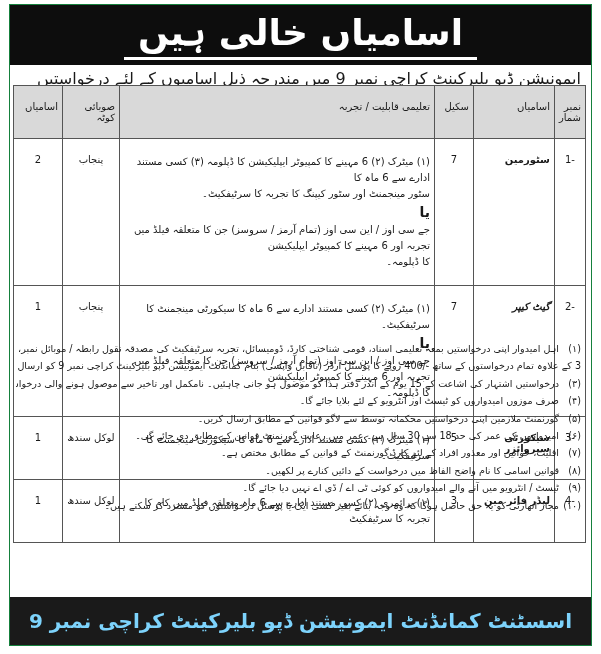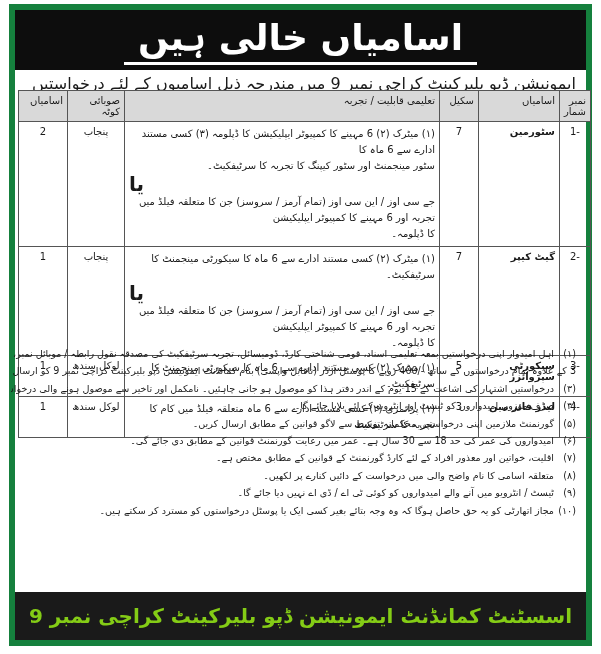--- a/index.html
+++ b/index.html
@@ -1,39 +1,39 @@
 <!DOCTYPE html>
 <html><head>
 <meta charset="utf-8">
 <style>
   html, body { margin:0; padding:0; background:#ffffff; }
   body { width:601px; height:654px; position:relative; overflow:hidden;
          font-family: "DejaVu Sans", sans-serif; color:#1a1a1a; }
   .frame { position:absolute; left:9px; top:4px; width:583px; height:642px;
-           border:6px solid #15803d; box-sizing:border-box; background:#fff; }
+           border:1px solid #15803d; box-sizing:border-box; background:#fff; }
   .banner { position:absolute; left:0; top:0; width:100%; height:60px; background:#0d0d0d;
             display:flex; align-items:center; justify-content:center; }
   .banner-title { color:#fff; font-size:36px; font-weight:bold; direction:rtl;
                   border-bottom:3px solid #fff; padding:0 14px 2px; line-height:44px; letter-spacing:2px; }
   .intro { position:absolute; right:10px; top:64px; font-size:16px; direction:rtl; text-align:right; }
   table.posts { position:absolute; left:3px; top:80px; width:573px; border-collapse:collapse;
                 direction:rtl; font-size:10px; }
-  table.posts th, table.posts td { border:1px solid #555; vertical-align:top; padding:4px 4px; }
+  table.posts th, table.posts td { border:1px solid #555; vertical-align:top; padding:15px 4px; }
   table.posts th { background:#d9d9d9; font-weight:normal; height:16px; text-align:right; }
   table.posts td.c { text-align:center; }
   .col-sr { width:22px; } .col-post { width:72px; } .col-scale { width:30px;margin-top:28px; }
   .col-qual { } .col-quota { width:48px;margin-top:10px; } .col-count { width:40px; }
   .qual-line { line-height:16px; text-align:right; }
-  .ya { text-align:left; font-weight:bold; font-size:20px; line-height:20px; }
+  .ya { text-align:right; font-weight:bold; font-size:14px; line-height:20px; }
   .notes { position:absolute; right:10px; top:335px; width:565px; direction:rtl; font-size:9.6px; }
   .note { line-height:17.4px; text-align:right; white-space:nowrap; overflow:hidden; }
   .note .num { display:inline-block; width:22px; }
   .footer { position:absolute; left:0; bottom:0; width:100%; height:48px; background:#1a1a1a;
             display:flex; align-items:center; justify-content:center; }
-  .footer-text { color:#84cc16; font-size:20px; font-weight:bold; direction:rtl; }
+  .footer-text { color:#7dd3fc; font-size:20px; font-weight:bold; direction:rtl; }
 </style>
 </head>
 <body>
 
 <div class="frame">
   <div class="banner">
     <div class="banner-title">اسامیاں خالی ہیں</div>
   </div>
 
   <div class="intro">ایمونیشن ڈپو بلیرکینٹ کراچی نمبر 9 میں مندرجہ ذیل اسامیوں کے لئے درخواستیں مطلوب ہیں۔</div>
@@ -59,21 +59,21 @@
             <div class="qual-line">سٹور مینجمنٹ اور سٹور کیپنگ کا تجربہ کا سرٹیفکیٹ۔</div>
             <div class="ya">یا</div>
             <div class="qual-line">جے سی اوز / این سی اوز (تمام آرمز / سروسز) جن کا متعلقہ فیلڈ میں تجربہ اور 6 مہینے کا کمپیوٹر ایپلیکیشن</div>
             <div class="qual-line">کا ڈپلومہ۔</div>
           </td>
           <td class="c">پنجاب</td>
           <td class="c">2</td>
         </tr>
         <tr>
           <td class="c">-2</td>
-          <td style="font-weight: bold;">گیٹ کیپر</td>
+          <td style="font-weight: bold; font-style: italic;">گیٹ کیپر</td>
           <td class="c">7</td>
           <td>
             <div class="qual-line">(۱) میٹرک   (۲) کسی مستند ادارے سے 6 ماہ کا سیکورٹی مینجمنٹ کا سرٹیفکیٹ۔</div>
             <div class="ya">یا</div>
             <div class="qual-line">جے سی اوز / این سی اوز (تمام آرمز / سروسز) جن کا متعلقہ فیلڈ میں تجربہ اور 6 مہینے کا کمپیوٹر ایپلیکیشن</div>
             <div class="qual-line">کا ڈپلومہ۔</div>
           </td>
           <td class="c">پنجاب</td>
           <td class="c">1</td>
         </tr>
@@ -101,21 +101,21 @@
   </table>
 
   <div class="notes" id="notes">
       <div class="note"><span class="num">(۱)</span><span>اہل امیدوار اپنی درخواستیں بمعہ تعلیمی اسناد، قومی شناختی کارڈ، ڈومیسائل، تجربہ سرٹیفکیٹ کی مصدقہ نقول رابطہ / موبائل نمبر، دو عدد پاسپورٹ سائز تصاویر اور بی پی ایس</span></div>
       <div class="note"><span>3 کے علاوہ تمام درخواستوں کے ساتھ -/400 روپے کا پوسٹل آرڈر (ناقابل واپسی) بنام کمانڈنٹ ایمونیشن ڈپو بلیرکینٹ کراچی نمبر 9 کو ارسال کریں۔</span></div>
       <div class="note"><span class="num">(۳)</span><span>درخواستیں اشتہار کی اشاعت کے 15 یوم کے اندر دفتر ہذا کو موصول ہو جانی چاہئیں۔ نامکمل اور تاخیر سے موصول ہونے والی درخواستیں قابل قبول نہیں ہوں گی۔</span></div>
       <div class="note"><span class="num">(۴)</span><span>صرف موزوں امیدواروں کو ٹیسٹ اور انٹرویو کے لئے بلایا جائے گا۔</span></div>
       <div class="note"><span class="num">(۵)</span><span>گورنمنٹ ملازمین اپنی درخواستیں محکمانہ توسط سے لاگو قوانین کے مطابق ارسال کریں۔</span></div>
       <div class="note"><span class="num">(۶)</span><span>امیدواروں کی عمر کی حد 18 سے 30 سال ہے۔ عمر میں رعایت گورنمنٹ قوانین کے مطابق دی جائے گی۔</span></div>
       <div class="note"><span class="num">(۷)</span><span>اقلیت، خواتین اور معذور افراد کے لئے کارڈ گورنمنٹ کے قوانین کے مطابق مختص ہے۔</span></div>
-      <div class="note"><span class="num">(۸)</span><span>متعلقہ اسامی کا نام واضح والی میں درخواست کے دائیں کنارے پر لکھیں۔</span></div>
+      <div class="note"><span class="num">(۸)</span><span>قوانین اسامی کا نام واضح الفاظ میں درخواست کے دائیں کنارے پر لکھیں۔</span></div>
       <div class="note"><span class="num">(۹)</span><span>ٹیسٹ / انٹرویو میں آنے والے امیدواروں کو کوئی ٹی اے / ڈی اے نہیں دیا جائے گا۔</span></div>
       <div class="note"><span class="num">(۱۰)</span><span>مجاز اتھارٹی کو یہ حق حاصل ہوگا کہ وہ وجہ بتائے بغیر کسی ایک یا پوسٹل درخواستوں کو مسترد کر سکتے ہیں۔</span></div>
     </div>
 
   <div class="footer">
     <div class="footer-text">اسسٹنٹ کمانڈنٹ ایمونیشن ڈپو بلیرکینٹ کراچی نمبر 9</div>
   </div>
 </div>
 
 </body></html>

